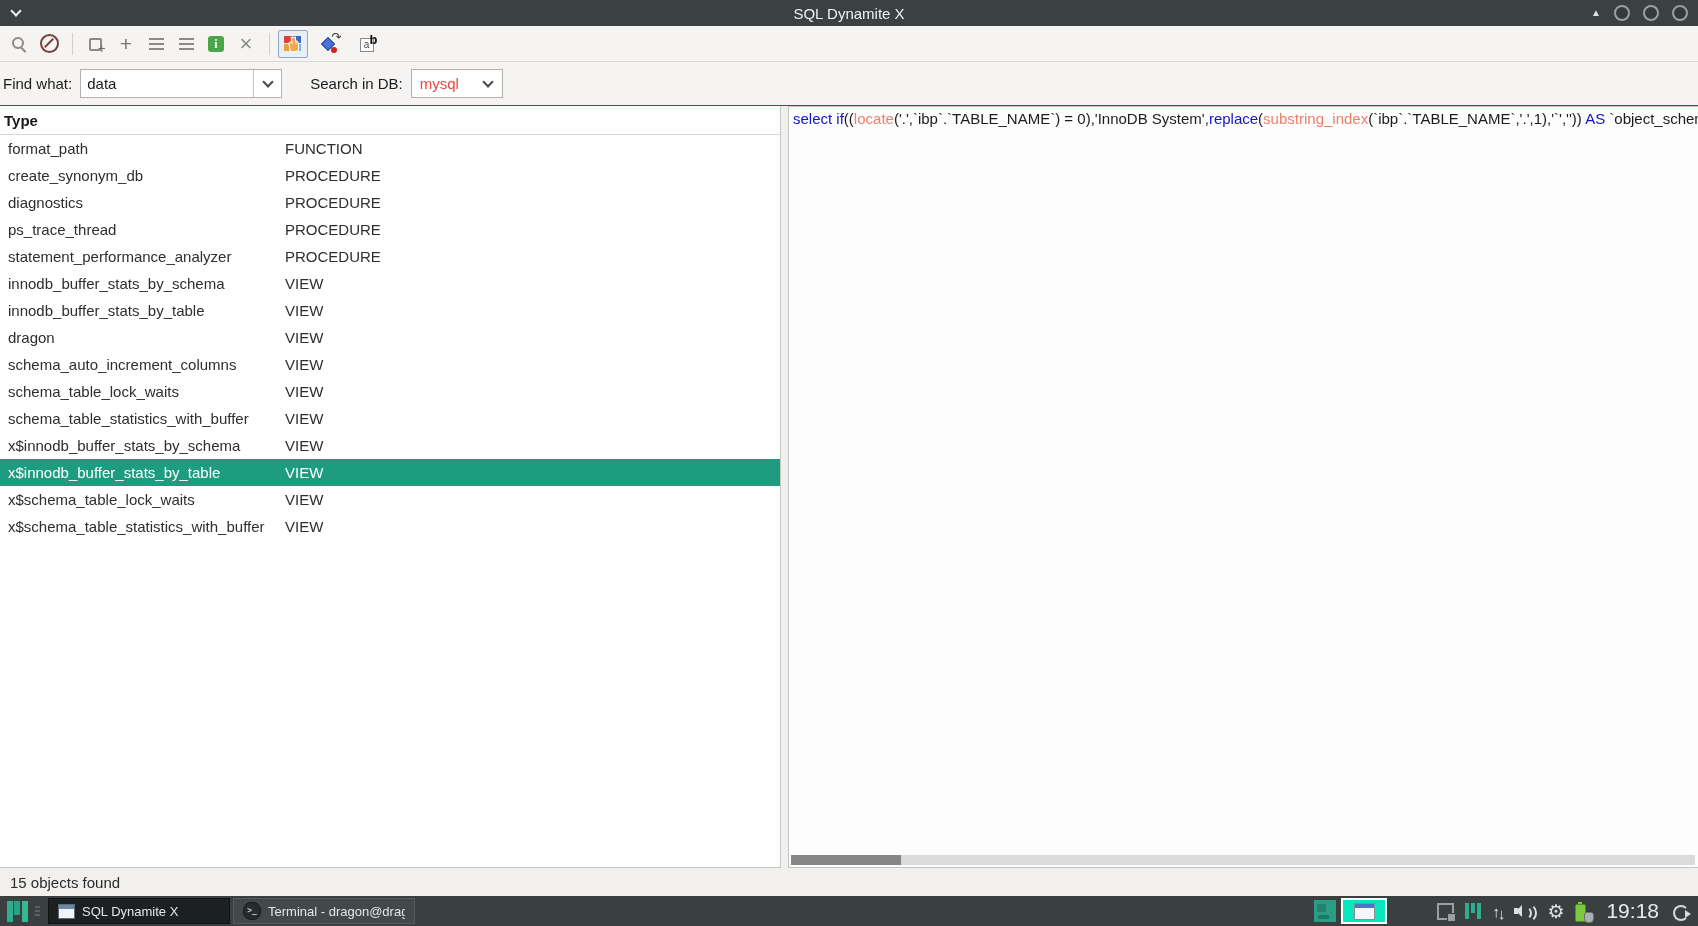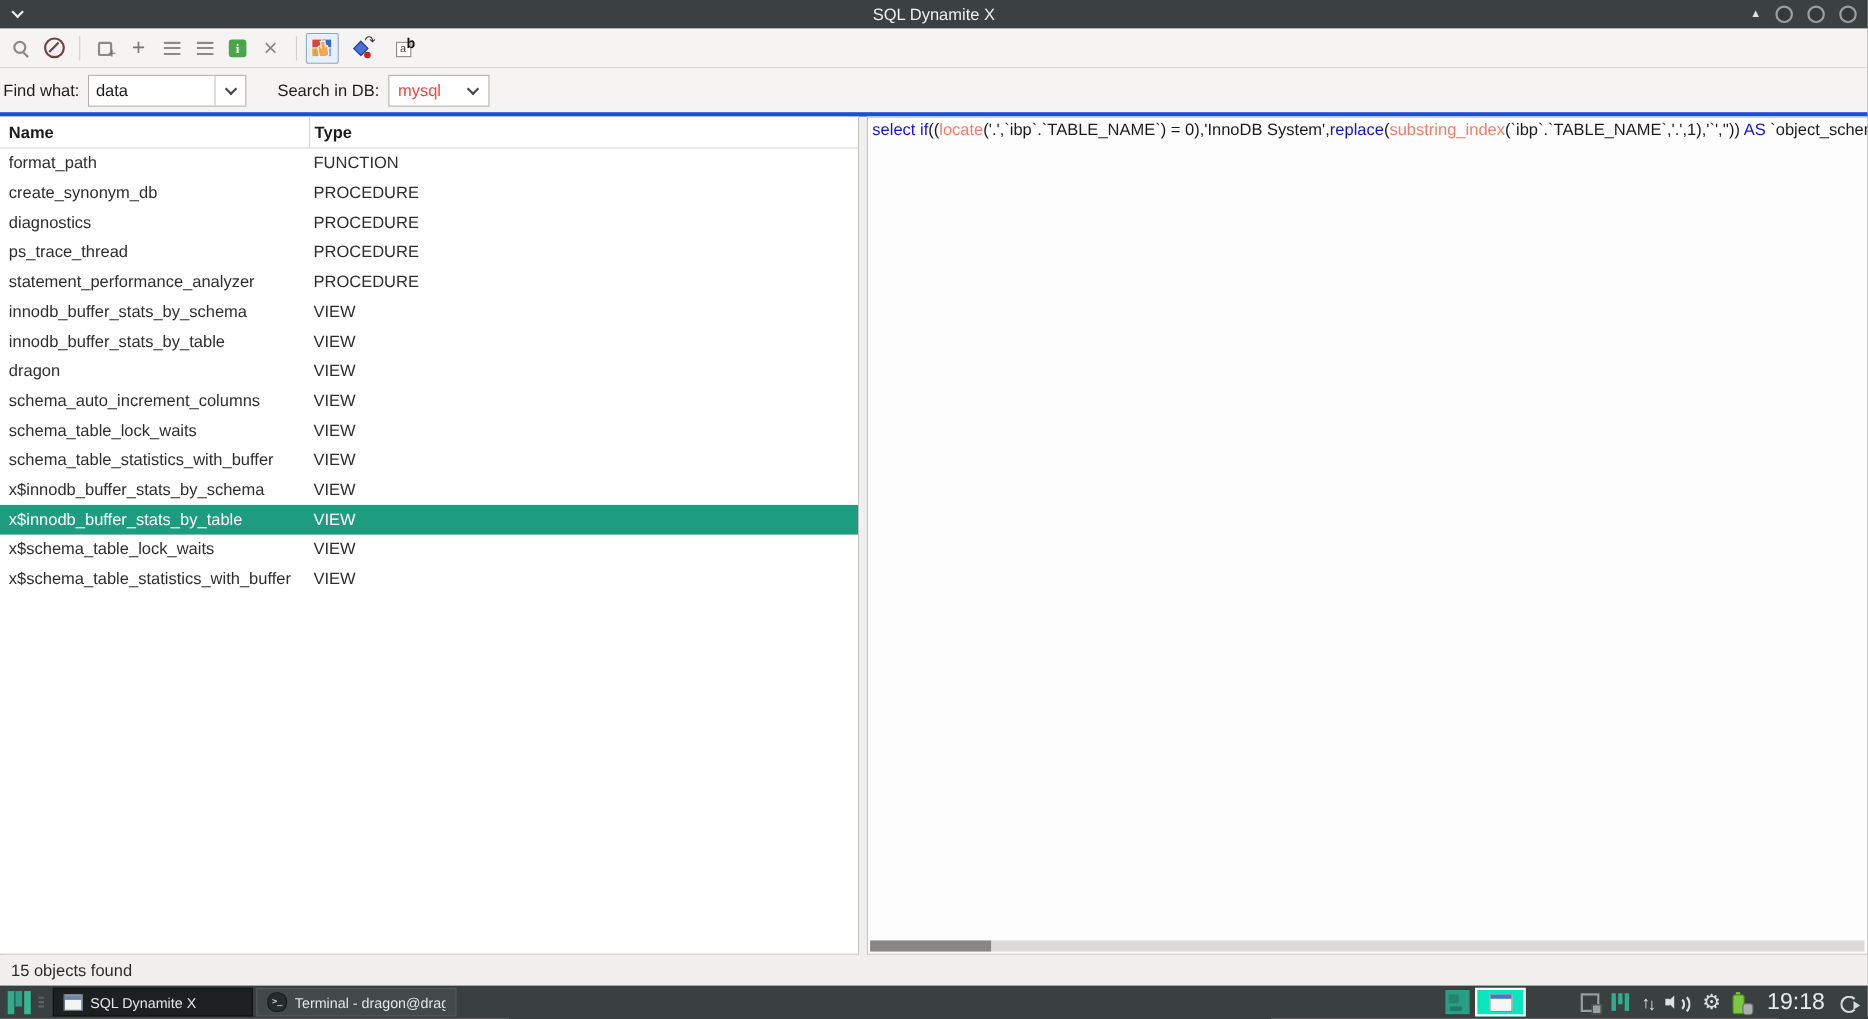--- a/index.html
+++ b/index.html
@@ -45,24 +45,24 @@
   .ic-diamond{position:relative;width:19px;height:17px;display:inline-block;}
   .dmd{position:absolute;left:1px;top:4px;width:8px;height:8px;background:#4a72d8;border:1px solid #23409a;transform:rotate(45deg);}
   .darr{position:absolute;right:-1px;top:-5px;color:#333;font-size:12px;font-style:normal;}
   .ddot{position:absolute;left:9px;bottom:-1px;width:6px;height:6px;border-radius:50%;background:#cf1f1f;}
   .ic-ab{position:relative;width:19px;height:17px;display:inline-block;}
   .ab-box{position:absolute;left:0;top:3px;width:12px;height:12px;border:1px solid #8a8a8a;background:#fff;color:#444;
           font:400 10px/12px "Liberation Sans",sans-serif;text-align:center;font-style:normal;}
   .ab-b{position:absolute;left:10px;top:-2px;color:#111;font:700 13px/13px "Liberation Sans",sans-serif;}
   
   .findrow{position:absolute;top:62px;left:0;width:100%;height:44px;background:#f5f4f2;display:flex;align-items:center;
-           padding-left:3px;box-sizing:border-box;border-bottom:4px solid #1d4ed8;}
+           padding-left:3px;box-sizing:border-box;border-bottom:1px solid #1d4ed8;}
   .flabel{font-size:15px;color:#1c1c1c;margin-right:8px;}
   .combo{display:flex;align-items:center;background:#fff;border:1px solid #b4b1ac;height:29px;box-sizing:border-box;}
-  .find-combo{width:144px;margin-right:28px;align-items:center;}
+  .find-combo{width:202px;margin-right:28px;align-items:center;}
   .db-combo{width:92px;}
   .combo input{border:none;outline:none;flex:1;min-width:0;font:15px "Liberation Sans",sans-serif;padding:0 6px;background:transparent;color:#1a1a1a;}
   .combo .cval{flex:1;font-size:15px;color:#ef4444;padding-left:8px;}
   .cbtn{width:27px;height:100%;display:flex;align-items:center;justify-content:center;}
   .cbtn.divided{border-left:1px solid #c6c3be;}
   .chev{width:6px;height:6px;border-right:2px solid #4a4a4a;border-bottom:2px solid #4a4a4a;transform:rotate(45deg);margin-top:-3px;}
   
   .main{position:absolute;top:106px;left:0;width:100%;height:762px;}
   .left-pane{position:absolute;left:0;top:0;width:781px;height:762px;background:#fff;
              border-right:1px solid #c6c4c0;border-bottom:1px solid #c6c4c0;box-sizing:border-box;}
@@ -214,21 +214,20 @@
       <span class="cval">mysql</span>
       <span class="cbtn">
           <i class="chev"></i>
         </span>
     </div>
   </div>
 
   <div class="main">
     <div class="left-pane">
       <div class="thead">
-        <span class="th-name">Name</span>
         <span class="th-type">Type</span>
       </div>
       <div class="tbody">
   <div class="row">
     <span class="c-name">format_path</span>
     <span class="c-type">FUNCTION</span>
   </div>
 
   <div class="row">
     <span class="c-name">create_synonym_db</span>

